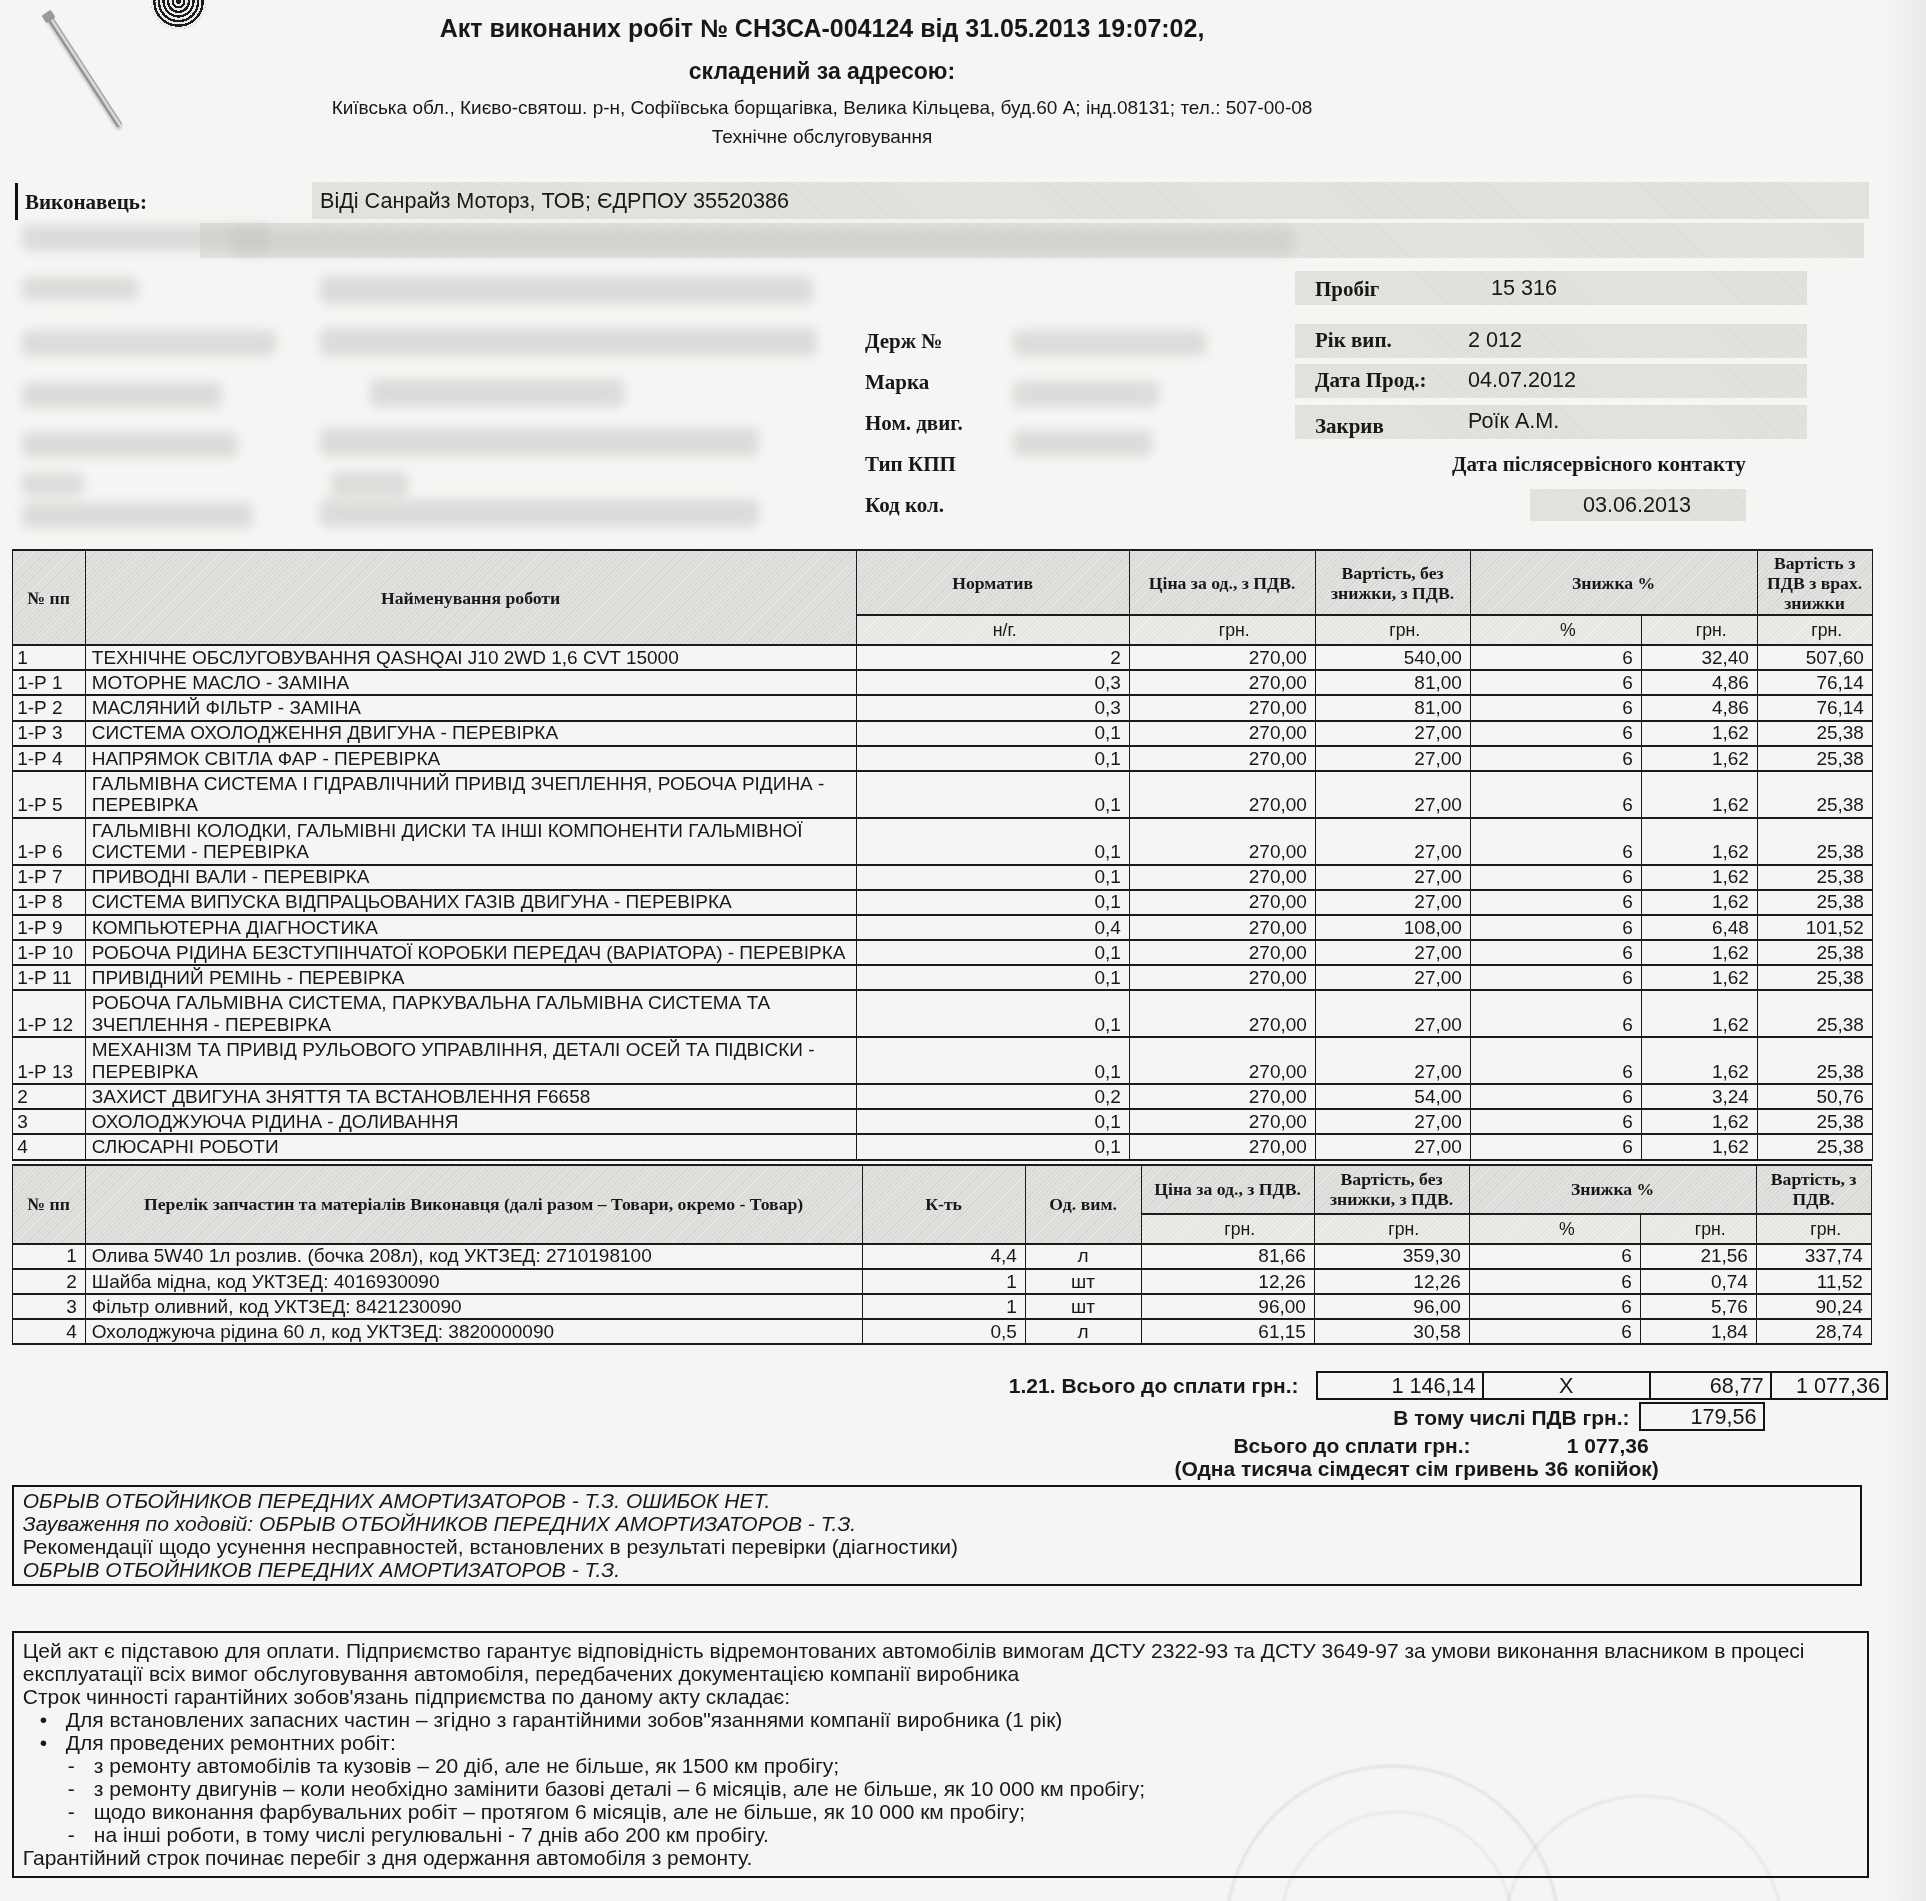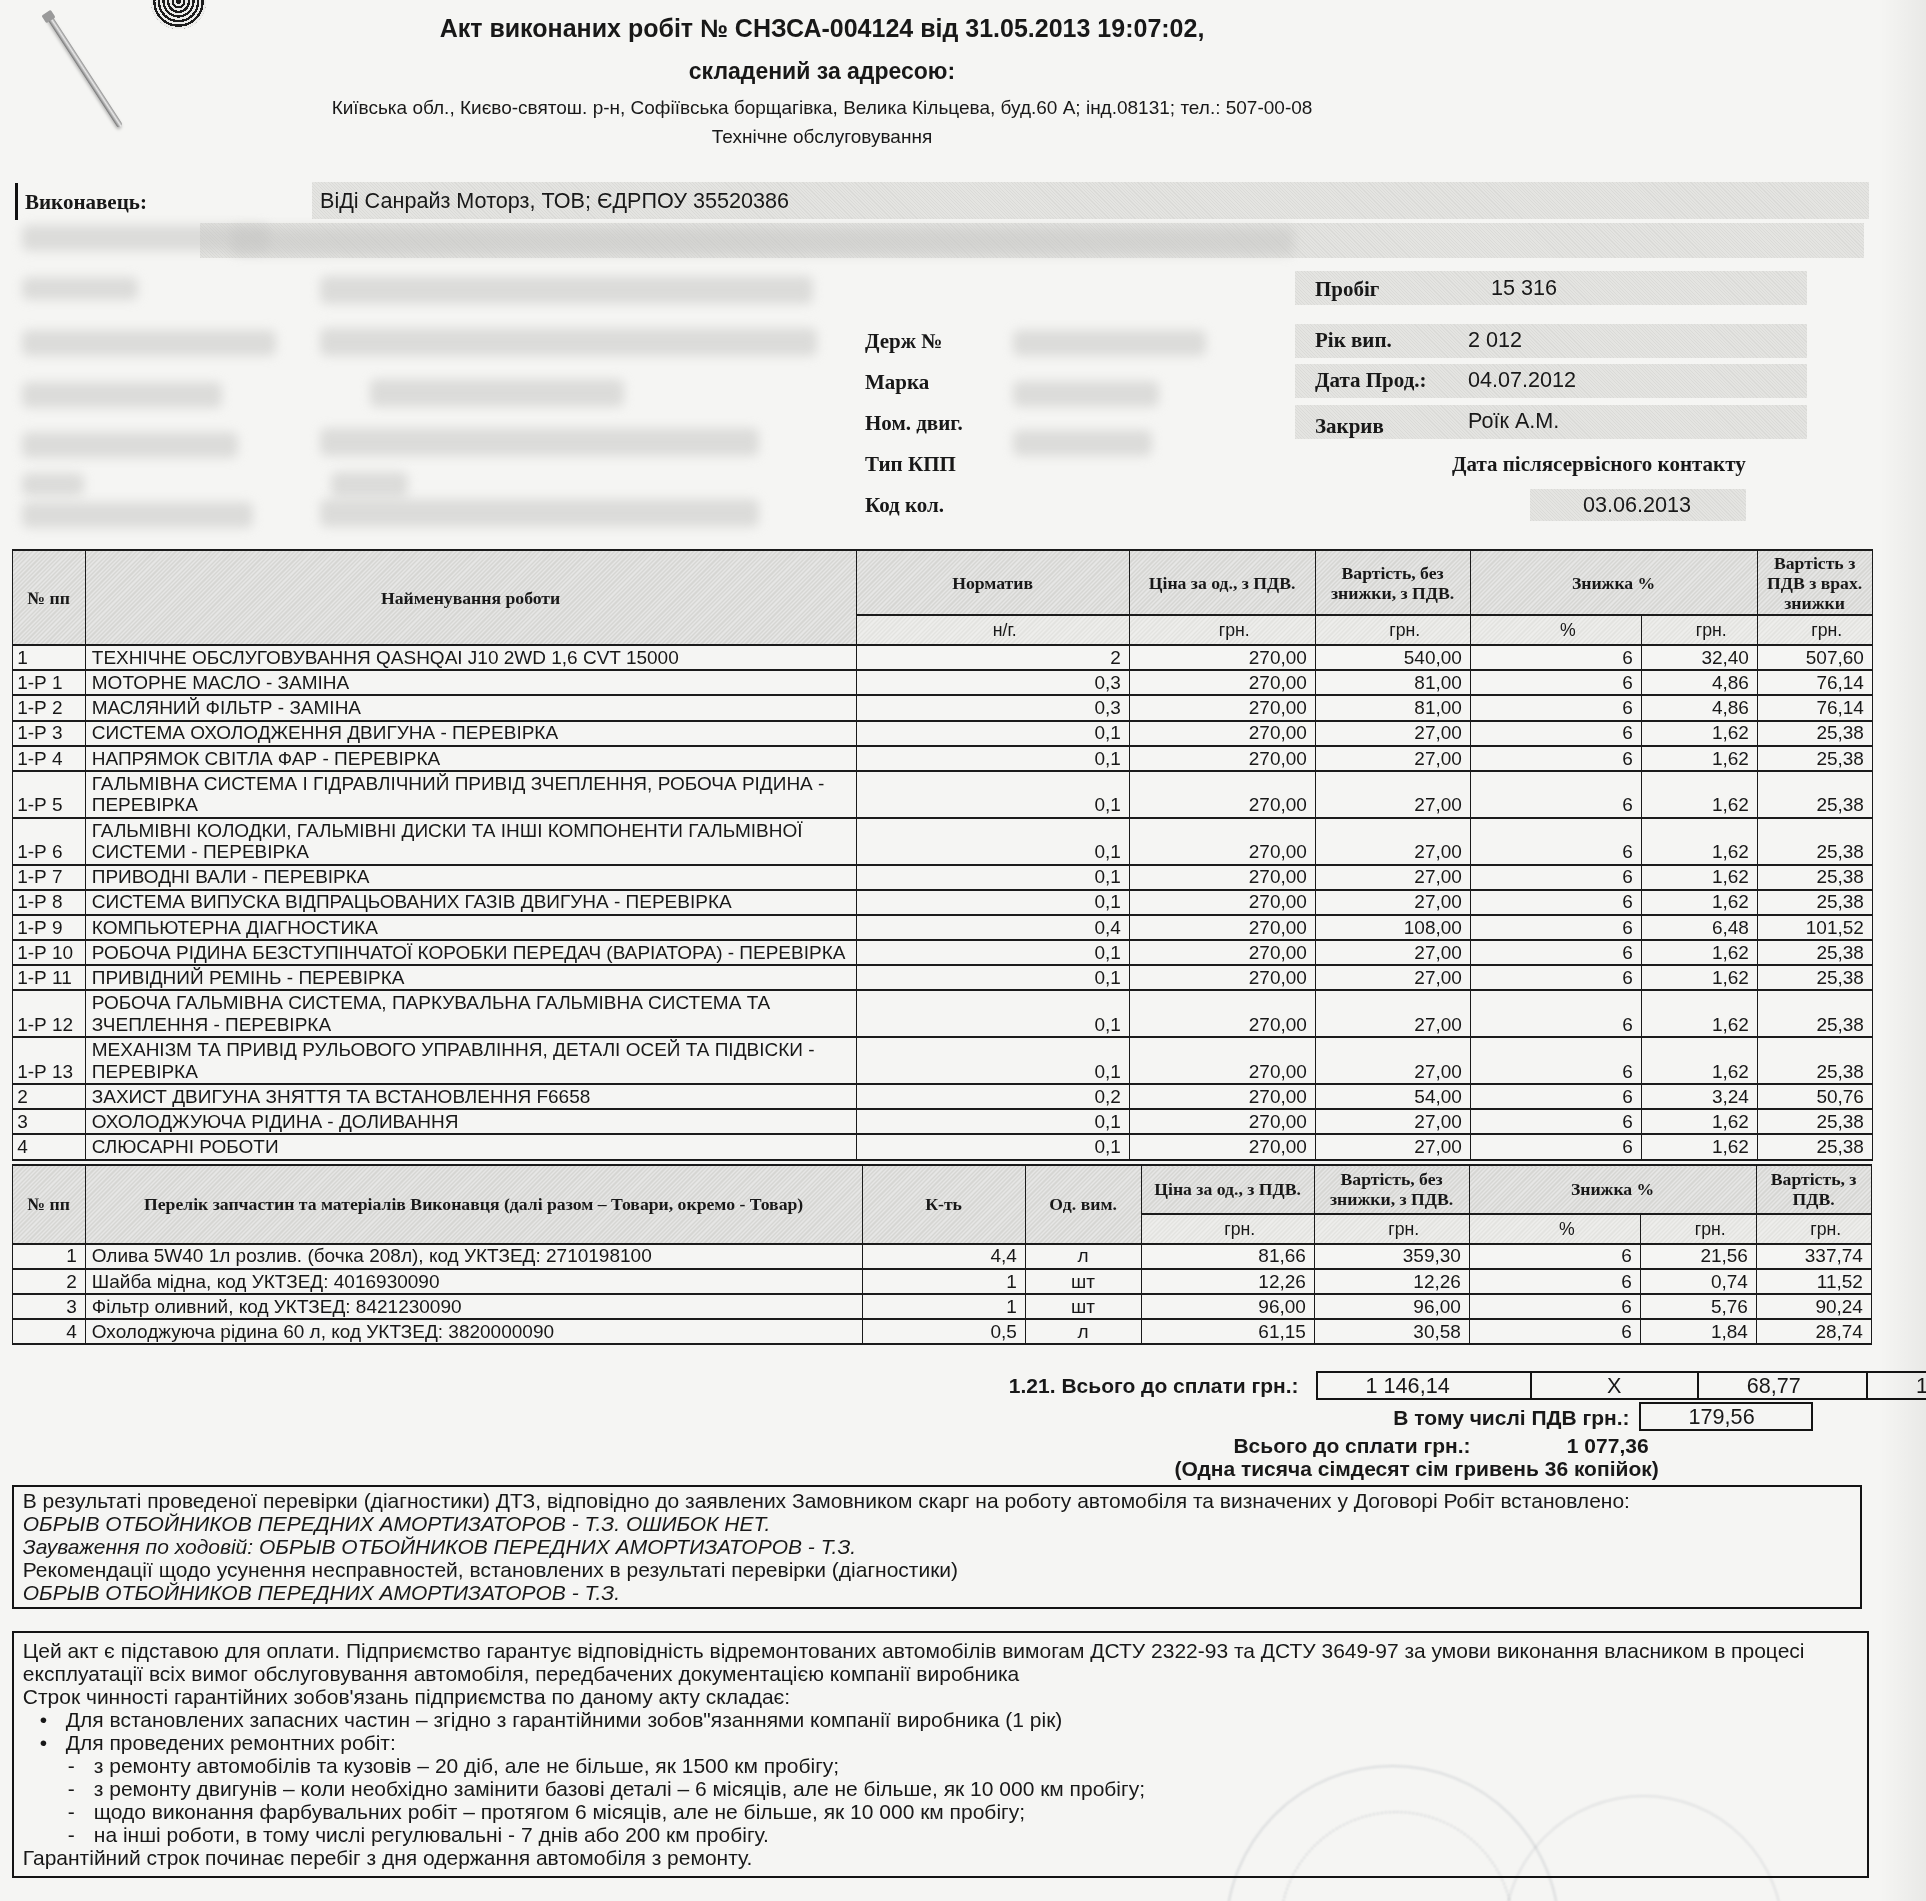--- a/index.html
+++ b/index.html
@@ -48,21 +48,21 @@
   .works-header-main{height:57px;}
   .parts-header-main{height:49px;}
   
   .totals{position:absolute;left:11.6px;top:1371px;width:1859px;height:112px;font-size:21px;}
   .t-abs{position:absolute;white-space:nowrap;}
   .bold{font-weight:bold;}
   .tbox{border:2.3px solid #141414;height:25px;line-height:25px;font-size:21.6px;box-sizing:content-box;}
   .tboxes{position:absolute;top:0;left:1304px;display:flex;}
   .tboxes .tbox{border-right-width:0;}
   .tboxes .tbox:last-child{border-right-width:2.3px;}
-  .tb-r{text-align:left;padding-right:6.2px;padding-left:48px;}
+  .tb-r{text-align:right;padding-right:6.2px;}
   .tb-c{text-align:center;}
   
   .diagbox{position:absolute;left:11.6px;top:1485px;width:1828px;border:2.3px solid #141414;
       padding:2.3px 9.2px;font-size:21px;line-height:23px;}
   .diagbox .it{font-style:italic;}
   .warrbox{position:absolute;left:11.6px;top:1631px;width:1835px;height:231px;border:2.3px solid #141414;
       padding:6.2px 9.2px;font-size:21px;line-height:23px;}
   .warrbox .ind1{padding-left:17px;}
   .warrbox .ind2{padding-left:45px;}
   .marker{display:inline-block;width:26px;}
@@ -451,21 +451,20 @@
       <div class="tbox tb-r" style="width:108px;">1 077,36</div>
     </div>
     <div class="t-abs bold" style="top:35px;left:763px;width:855px;text-align:right;">В тому числі ПДВ грн.:</div>
     <div class="tbox tb-r t-abs" style="top:31px;left:1627px;width:116px;">179,56</div>
     <div class="t-abs bold" style="top:63px;left:1002px;width:457px;text-align:right;">Всього до сплати грн.:</div>
     <div class="t-abs bold" style="top:63px;left:1541px;width:96px;text-align:right;">1 077,36</div>
     <div class="t-abs bold" style="top:86px;left:1163px;">(Одна тисяча сімдесят сім гривень 36 копійок)</div>
   </div>
 
   <div class="diagbox">
-    <div>В результаті проведеної перевірки (діагностики) ДТЗ, відповідно до заявлених Замовником скарг на роботу автомобіля та визначених у Договорі Робіт встановлено:</div>
     <div class="it">ОБРЫВ ОТБОЙНИКОВ ПЕРЕДНИХ АМОРТИЗАТОРОВ - Т.З. ОШИБОК НЕТ.</div>
     <div class="it">Зауваження по ходовій: ОБРЫВ ОТБОЙНИКОВ ПЕРЕДНИХ АМОРТИЗАТОРОВ - Т.З.</div>
     <div>Рекомендації щодо усунення несправностей, встановлених в результаті перевірки (діагностики)</div>
     <div class="it">ОБРЫВ ОТБОЙНИКОВ ПЕРЕДНИХ АМОРТИЗАТОРОВ - Т.З.</div>
   </div>
 
   <div class="warrbox">
     <div>Цей акт є підставою для оплати. Підприємство гарантує відповідність відремонтованих автомобілів вимогам ДСТУ 2322-93 та ДСТУ 3649-97 за умови виконання власником в процесі експлуатації всіх вимог обслуговування автомобіля, передбачених документацією компанії виробника</div>
     <div>Строк чинності гарантійних зобов'язань підприємства по даному акту складає:</div>
     <div class="ind1"><span class="marker">•</span><span>Для встановлених запасних частин – згідно з гарантійними зобов"язаннями компанії виробника (1 рік)</span></div>

